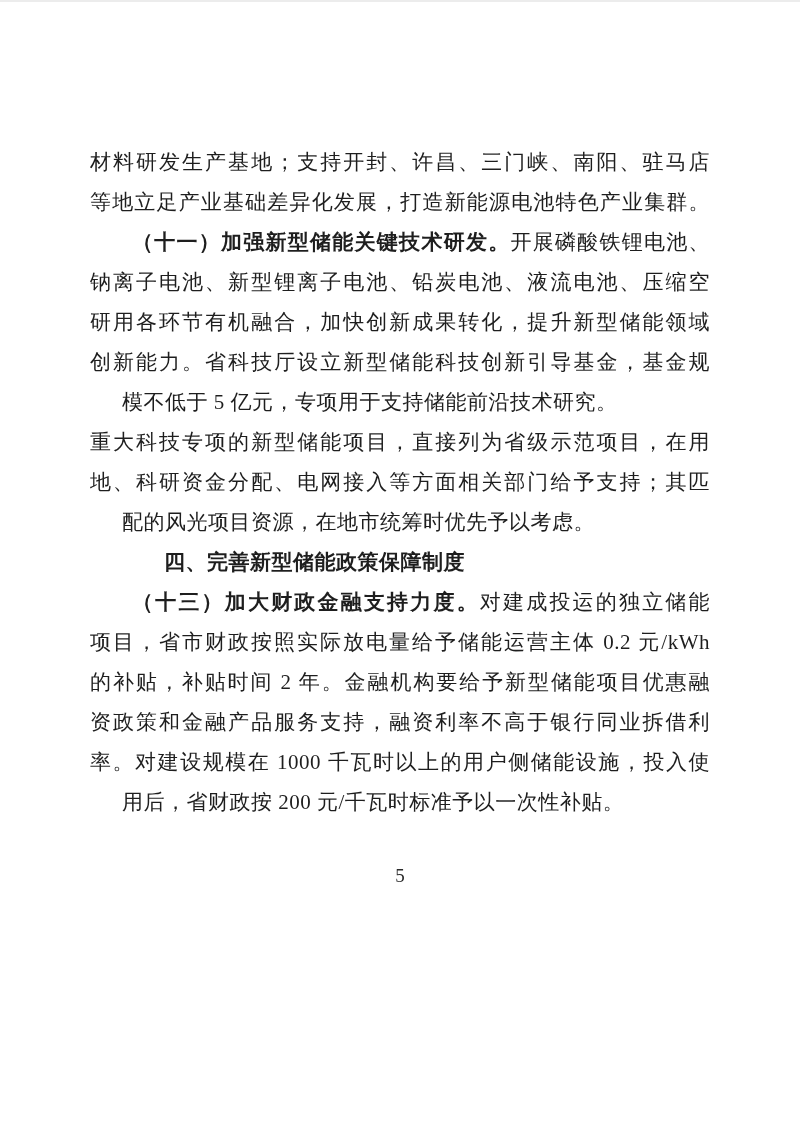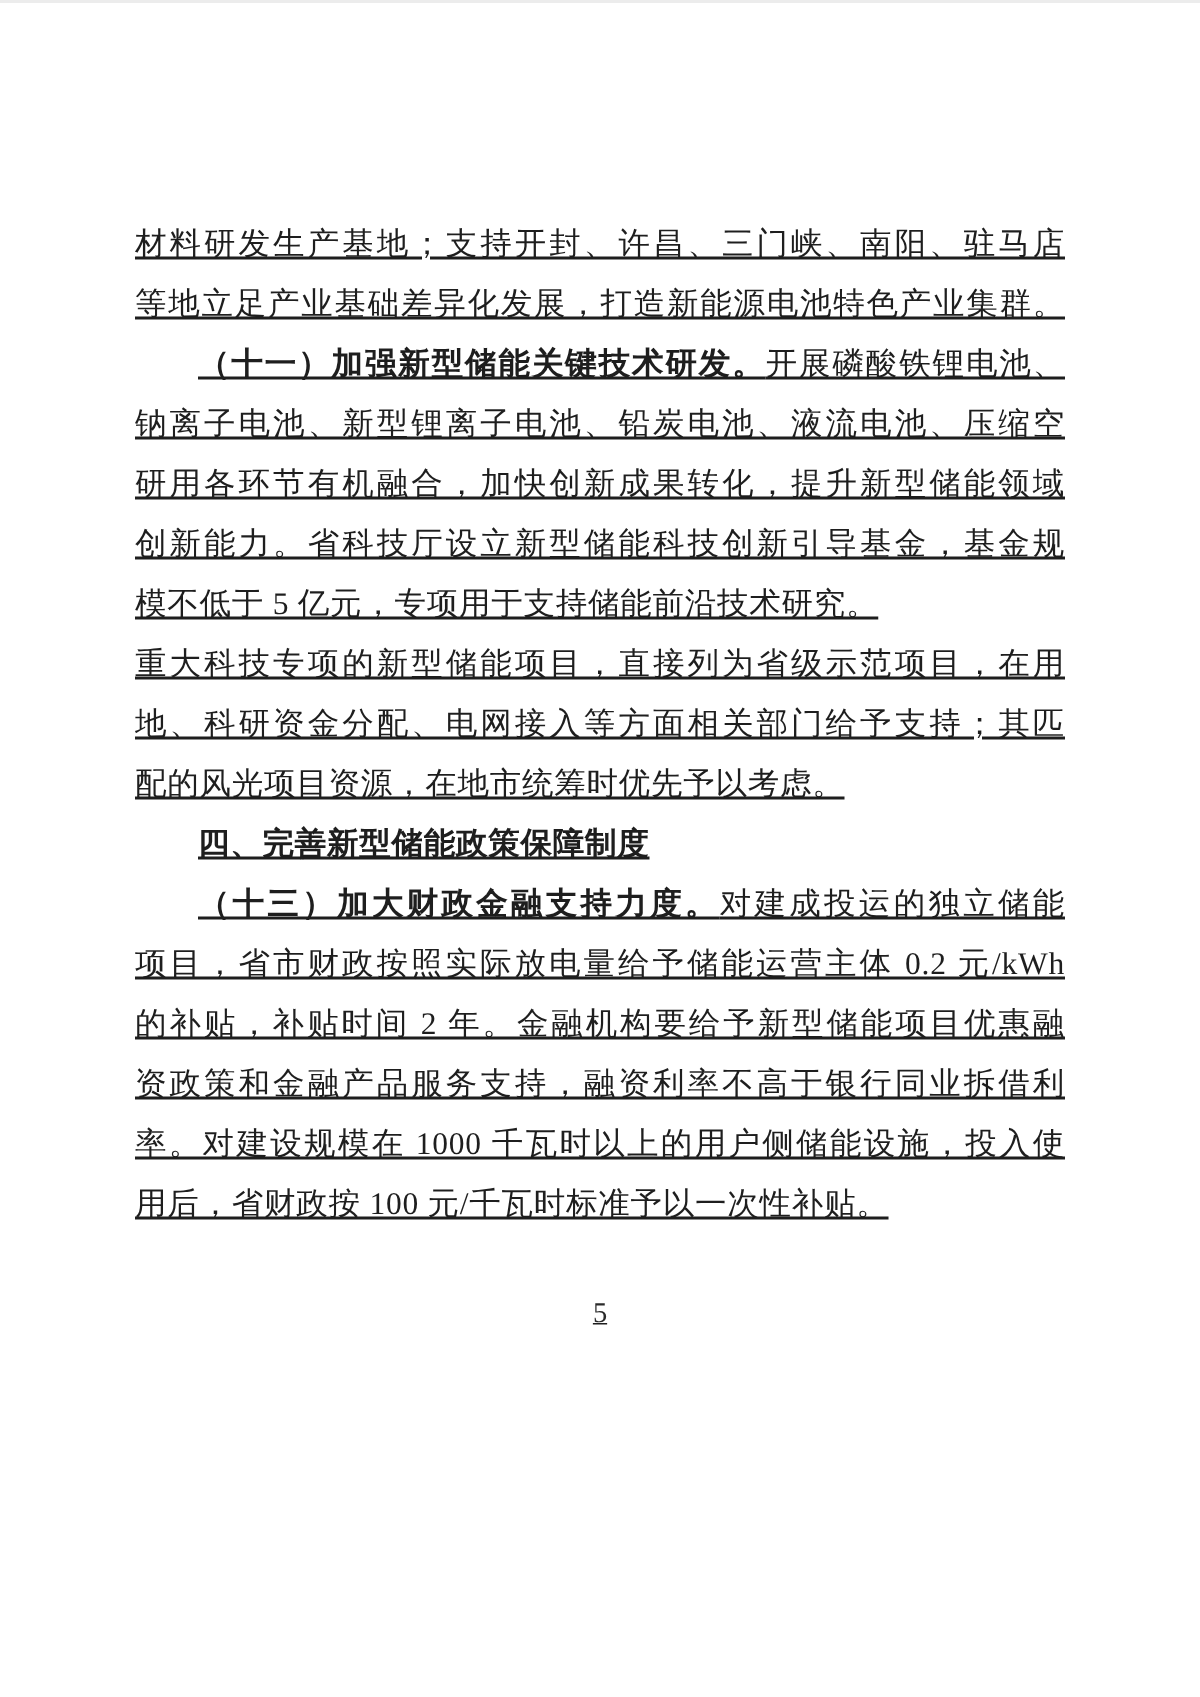--- a/index.html
+++ b/index.html
@@ -14,40 +14,40 @@
     color: #1e1e1e;
     overflow: hidden;
   }
   .page {
     box-sizing: border-box;
     width: 800px;
     height: 866px;
     padding: 140px 90px 0 90px;
     border-top: 2px solid #ececec;
     background: #ffffff;
-    text-decoration: underline;
   }
   .doc-body {
     width: 620px;
   }
   .line {
     font-size: 21px;
     line-height: 40px;
     height: 40px;
     letter-spacing: 0.5px;
     overflow: hidden;
   }
   .line.j {
     text-align: justify;
     text-align-last: justify;
     text-justify: inter-character;
   }
   .line.l {
     text-align: left;
     text-align-last: left;
+    margin-left: 32px;
   }
   .line.ind {
     text-indent: 2em;
   }
   .line b {
     font-weight: 700;
   }
   .page-number {
     margin-top: 40px;
     text-align: center;
@@ -70,16 +70,16 @@
       <div class="line l"><span>模不低于 5 亿元，专项用于支持储能前沿技术研究。</span></div>
       <div class="line j"><span>重大科技专项的新型储能项目，直接列为省级示范项目，在用</span></div>
       <div class="line j"><span>地、科研资金分配、电网接入等方面相关部门给予支持；其匹</span></div>
       <div class="line l"><span>配的风光项目资源，在地市统筹时优先予以考虑。</span></div>
       <div class="line l ind"><b>四、完善新型储能政策保障制度</b></div>
       <div class="line j ind"><b>（十三）加大财政金融支持力度。</b><span>对建成投运的独立储能</span></div>
       <div class="line j"><span>项目，省市财政按照实际放电量给予储能运营主体 0.2 元/kWh</span></div>
       <div class="line j"><span>的补贴，补贴时间 2 年。金融机构要给予新型储能项目优惠融</span></div>
       <div class="line j"><span>资政策和金融产品服务支持，融资利率不高于银行同业拆借利</span></div>
       <div class="line j"><span>率。对建设规模在 1000 千瓦时以上的用户侧储能设施，投入使</span></div>
-      <div class="line l"><span>用后，省财政按 100 元/千瓦时标准予以一次性补贴。</span></div>
+      <div class="line l"><span>用后，省财政按 200 元/千瓦时标准予以一次性补贴。</span></div>
     </main>
   <div class="page-number">5</div>
 </div>
 
 </body></html>

